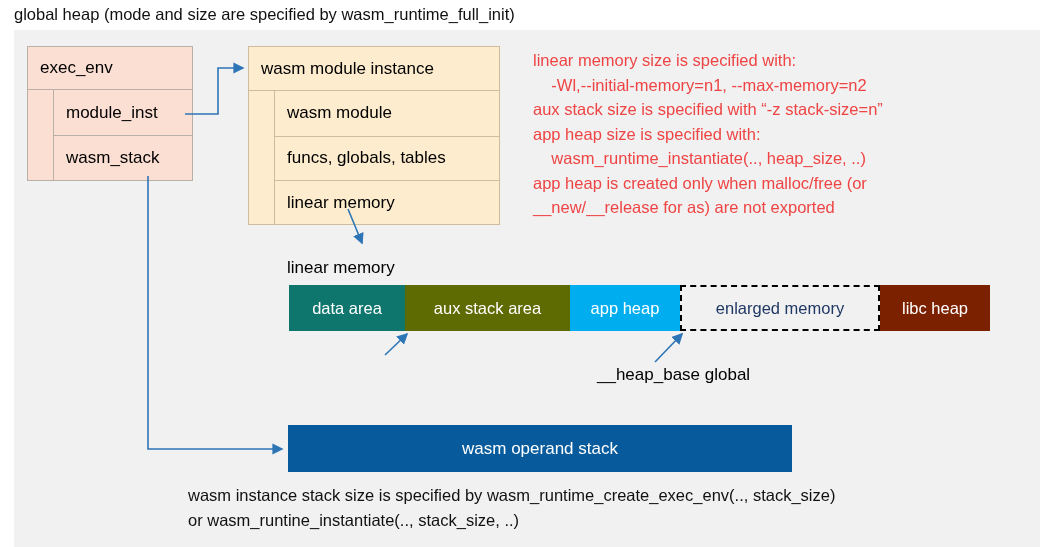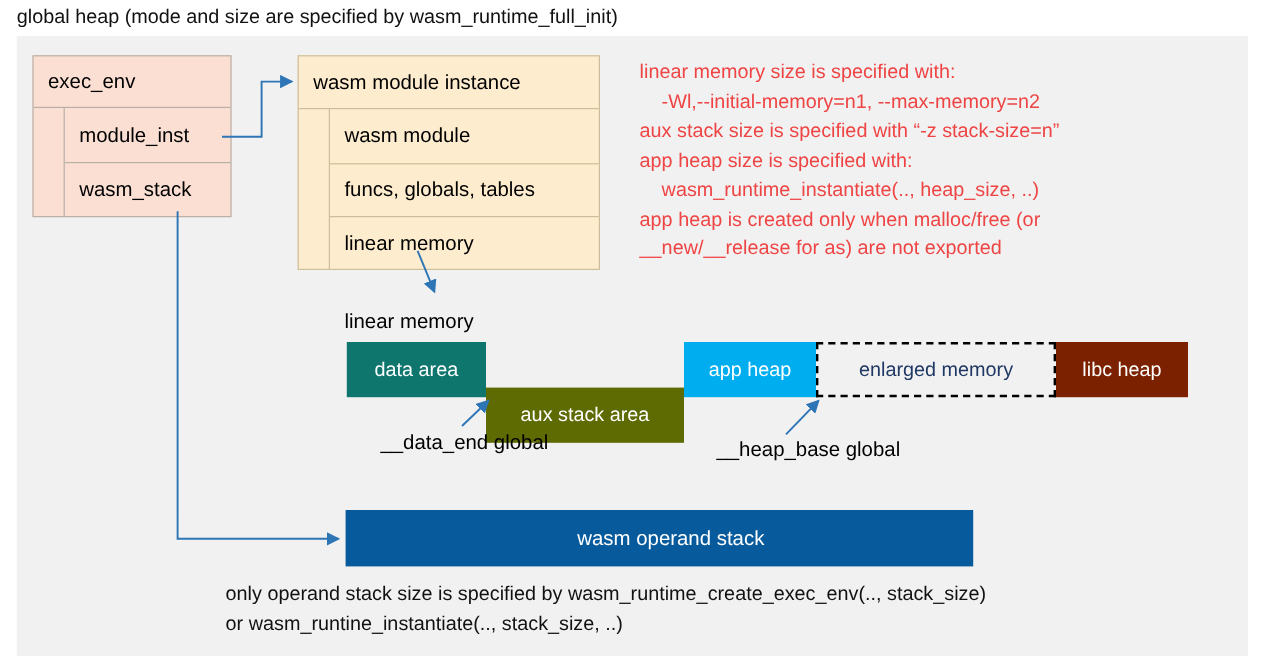--- a/index.html
+++ b/index.html
@@ -139,21 +139,21 @@
   #export-note {
     left: 300px; top: 389px;
     font-size: 17px; white-space: nowrap;
   }
 
   
   #operand-stack-box {
     left: 288px; top: 425px; width: 504px; height: 47px;
     background: #075b9c;
     display: flex; align-items: center; justify-content: center;
-    color: #ffffff; font-size: 17px; white-space: nowrap; padding-left: 19px;
+    color: #ffffff; font-size: 17px; white-space: nowrap;
   }
   #operand-stack-notes {
     left: 188px; top: 483px;
     font-size: 16.5px; line-height: 25px;
     white-space: pre;
     color: #111111;
   }
 
   
   #connectors {
@@ -197,31 +197,30 @@
     -Wl,--initial-memory=n1, --max-memory=n2
 aux stack size is specified with “-z stack-size=n”
 app heap size is specified with:
     wasm_runtime_instantiate(.., heap_size, ..)
 app heap is created only when malloc/free (or
 __new/__release for as) are not exported</div>
 
   <div class="abs" id="linear-memory-label">linear memory</div>
   <div class="abs" id="memory-bar">
     <div class="mem-seg" id="mem-data-area" style="width: 116px; background: #0f766e;">data area</div>
-    <div class="mem-seg" id="mem-aux-stack" style="width: 165px; background: rgb(94, 106, 2); margin-top: 38px;">aux stack area</div>
+    <div class="mem-seg" id="mem-aux-stack" style="width: 165px; background: rgb(94, 106, 2);">aux stack area</div>
     <div class="mem-seg" id="mem-app-heap" style="width: 110px; background: rgb(0, 174, 239);">app heap</div>
     <div class="mem-seg" id="mem-enlarged" style="width: 200px; color: rgb(31, 56, 100);">enlarged memory</div>
     <div class="mem-seg" id="mem-libc-heap" style="width: 110px; background: rgb(123, 33, 0);">libc heap</div>
   </div>
 
-  <div class="abs" id="data-end-label">__data_end global</div>
   <div class="abs" id="heap-base-label">__heap_base global</div>
 
   <div class="abs" id="operand-stack-box" style="background: rgb(7, 91, 156);">wasm operand stack</div>
-  <div class="abs" id="operand-stack-notes">only operand stack size is specified by wasm_runtime_create_exec_env(.., stack_size)
+  <div class="abs" id="operand-stack-notes">wasm instance stack size is specified by wasm_runtime_create_exec_env(.., stack_size)
 or wasm_runtine_instantiate(.., stack_size, ..)</div>
 
   <svg class="abs" id="connectors" viewBox="0 0 1054 547">
     <defs>
       <marker id="arrowhead" markerWidth="7" markerHeight="7" refX="6" refY="3.5" orient="auto">
         <path d="M0,0 L7,3.5 L0,7 z" fill="#2e75b6"></path>
       </marker>
     </defs>
 
     <path d="M185,114 L218,114 L218,68 L243,68" fill="none" stroke="#2e75b6" stroke-width="1.6" marker-end="url(#arrowhead)"></path>

